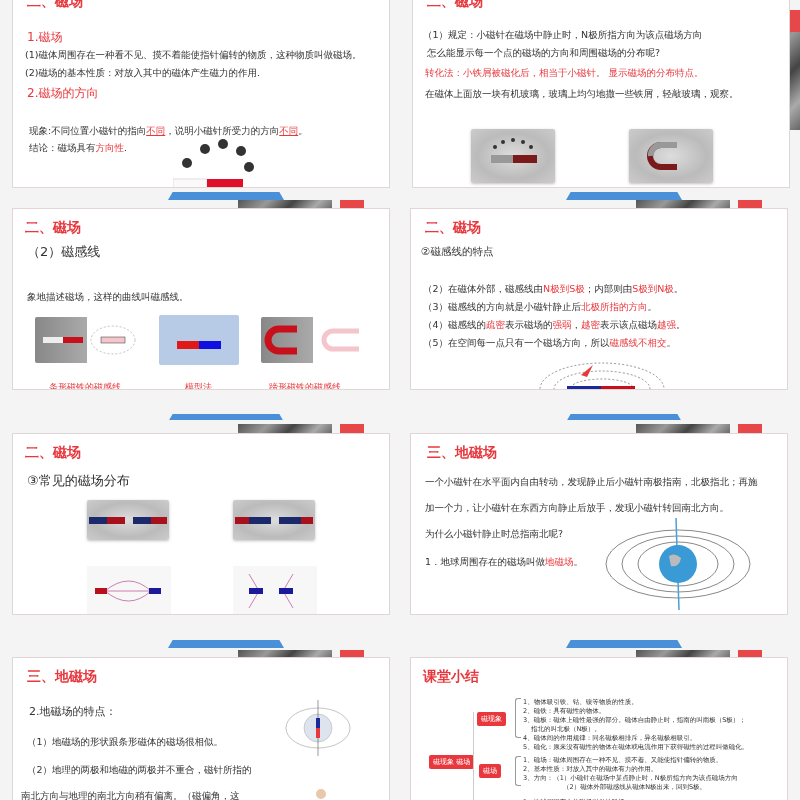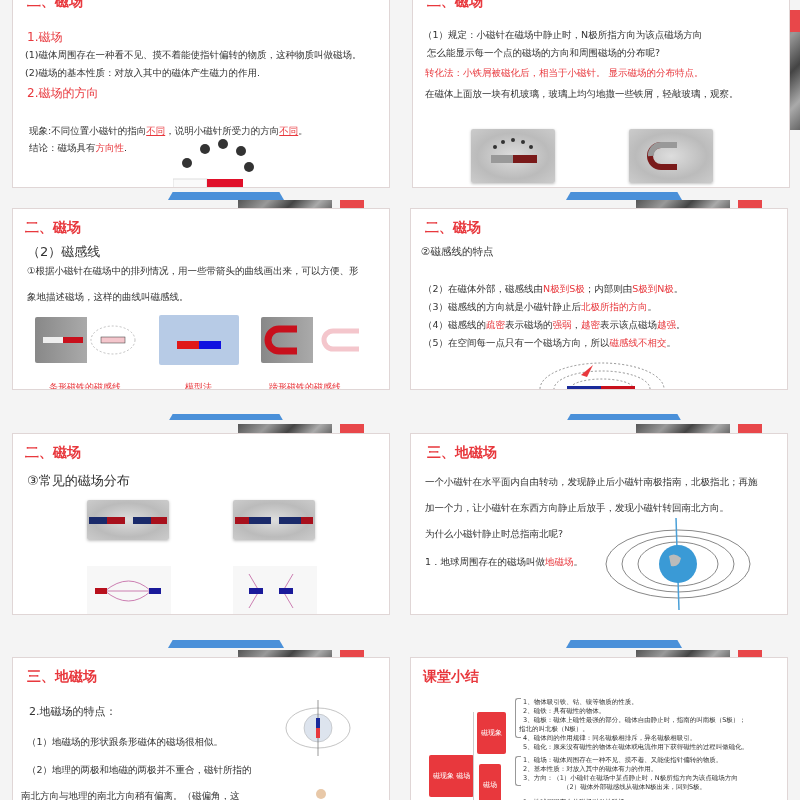--- a/index.html
+++ b/index.html
@@ -12,21 +12,21 @@
   .slide { position: absolute; left: 12px; top: 8px; width: 378px; height: 182px; background: #fff; border: 1px solid #e0d6d6; overflow: hidden; }
   .stitle { position: absolute; left: 14px; top: 8px; color: #e8383d; font-weight: bold; font-size: 14px; }
   .p { position: absolute; font-size: 9.5px; color: #333; white-space: nowrap; }
   .red { color: #e8383d; }
   .ul { text-decoration: underline; }
   .sub { color: #e8383d; font-size: 12px; }
   .img { position: absolute; border-radius: 2px; }
   .frost { background: radial-gradient(ellipse at center,#ddd 0%,#bbb 60%,#ccc 100%); box-shadow: 0 1px 3px rgba(0,0,0,.25); }
   .cap { position: absolute; font-size: 9px; color: #e8383d; text-align: center; white-space: nowrap; }
   .capg { position: absolute; font-size: 8px; color: #555; white-space: nowrap; margin-top: 28px; }
-  .tag { position: absolute; background: #e8383d; color: #fff; font-size: 7px; padding: 16px 4px; border-radius: 2px; white-space: nowrap; }
+  .tag { position: absolute; background: #e8383d; color: #fff; font-size: 7px; padding: 2px 4px; border-radius: 2px; white-space: nowrap; }
   .sum { position: absolute; font-size: 6.5px; color: #333; white-space: nowrap; line-height: 9px; }
   .brace { position: absolute; border: 1px solid #999; border-right: none; width: 6px; border-radius: 3px 0 0 3px; }
 </style>
 </head>
 <body>
 
 <div class="grid">
 
   <div class="cell" style="left:0;top:-20px;">
     <div class="slide" style="top:8px;height:200px;">
@@ -83,21 +83,20 @@
     </div>
     <div class="deco-blue" style="left:166px;top:212px;width:116px;"></div>
   </div>
 
   <div class="cell" style="left:0;top:200px;">
     <div class="deco-photo" style="left:238px;top:0;width:94px;height:10px;"></div>
     <div class="deco-red" style="left:340px;top:0;width:24px;height:10px;"></div>
     <div class="slide">
       <div class="stitle" style="left:12px;top:10px;">二、磁场</div>
       <div class="p" style="left:14px;top:34px;font-size:13px;">（2）磁感线</div>
-      <div class="p" style="left:14px;top:56px;">①根据小磁针在磁场中的排列情况，用一些带箭头的曲线画出来，可以方便、形</div>
       <div class="p" style="left:14px;top:82px;">象地描述磁场，这样的曲线叫磁感线。</div>
       <div class="img" style="left:22px;top:108px;width:104px;height:46px;background:linear-gradient(90deg,#888 0%,#aaa 50%,#fff 50%,#fff 100%);">
         <svg width="104" height="46">
             <rect x="8" y="20" width="20" height="6" fill="#eee"></rect>
             <rect x="28" y="20" width="20" height="6" fill="#c8101c"></rect>
             <rect x="66" y="20" width="24" height="6" fill="#f4c6cc" stroke="#333" stroke-width=".5"></rect>
             <ellipse cx="78" cy="23" rx="22" ry="14" fill="none" stroke="#999" stroke-dasharray="2 2" stroke-width=".6"></ellipse>
           </svg>
       </div>
       <div class="img" style="left:146px;top:106px;width:80px;height:50px;background:#b7cbe6;">
@@ -230,21 +229,21 @@
     <div class="deco-red" style="left:338px;top:10px;width:24px;height:10px;"></div>
     <div class="slide" style="left:10px;top:17px;height:160px;">
       <div class="stitle" style="left:12px;top:10px;">课堂小结</div>
       <div class="tag" style="left:18px;top:97px;">磁现象 磁场</div>
       <div style="position:absolute;left:62px;top:54px;width:1px;height:110px;background:#ccc;"></div>
       <div class="tag" style="left:66px;top:54px;">磁现象</div>
       <div class="brace" style="left:104px;top:40px;height:40px;"></div>
       <div class="sum" style="left:112px;top:40px;">1、物体吸引铁、钴、镍等物质的性质。</div>
       <div class="sum" style="left:112px;top:49px;">2、磁铁：具有磁性的物体。</div>
       <div class="sum" style="left:112px;top:58px;">3、磁极：磁体上磁性最强的部分。磁体自由静止时，指南的叫南极（S极）；</div>
-      <div class="sum" style="left:108px;top:67px;">指北的叫北极（N极）。</div>
+      <div class="sum" style="left:120px;top:67px;">指北的叫北极（N极）。</div>
       <div class="sum" style="left:112px;top:76px;">4、磁体间的作用规律：同名磁极相排斥，异名磁极相吸引。</div>
       <div class="sum" style="left:112px;top:85px;">5、磁化：原来没有磁性的物体在磁体或电流作用下获得磁性的过程叫做磁化。</div>
       <div class="tag" style="left:68px;top:106px;">磁场</div>
       <div class="brace" style="left:104px;top:98px;height:30px;"></div>
       <div class="sum" style="left:112px;top:98px;">1、磁场：磁体周围存在一种不见、摸不着、又能使指针偏转的物质。</div>
       <div class="sum" style="left:112px;top:107px;">2、基本性质：对放入其中的磁体有力的作用。</div>
       <div class="sum" style="left:112px;top:116px;">3、方向：（1）小磁针在磁场中某点静止时，N极所指方向为该点磁场方向</div>
       <div class="sum" style="left:152px;top:125px;">（2）磁体外部磁感线从磁体N极出来，回到S极。</div>
 
       <div class="sum" style="left:112px;top:140px;">1、地球周围存在的磁场叫做地磁场。</div>

